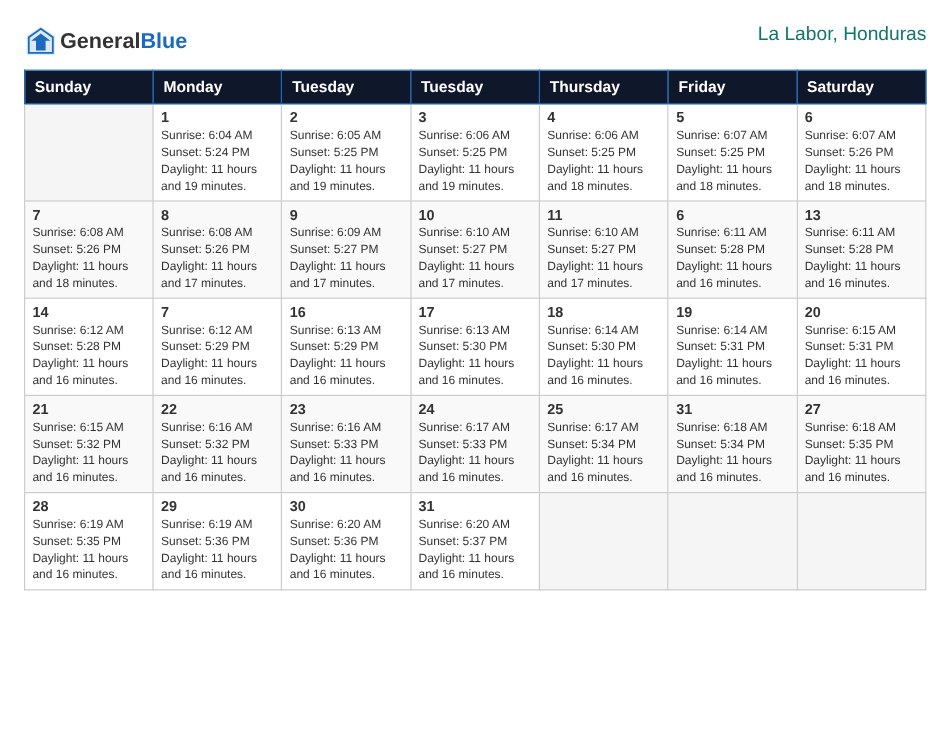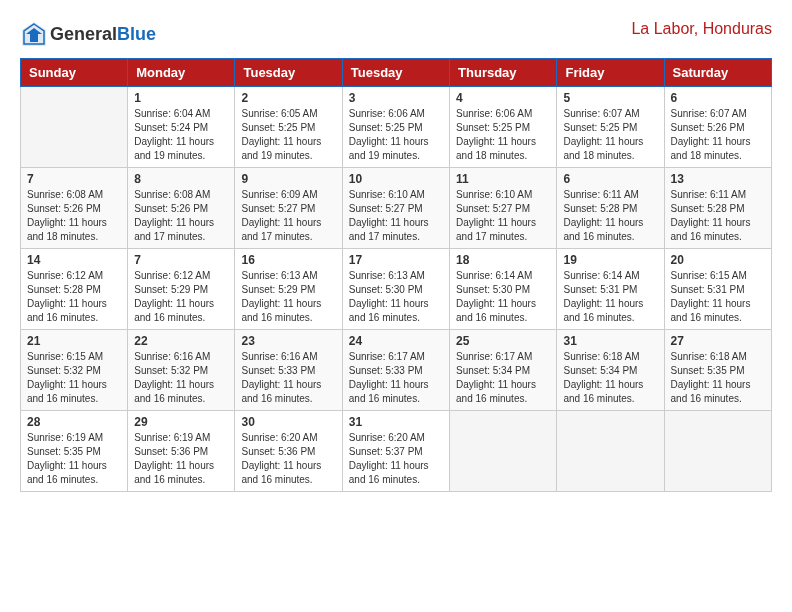--- a/index.html
+++ b/index.html
@@ -39,29 +39,29 @@
     .title-section {
       text-align: right;
     }
     .month-title {
       font-size: 36px;
       font-weight: bold;
       color: #333;
     }
     .location {
       font-size: 16px;
-      color: #b91c1c;
+      color: #0f766e;
     }
     .calendar {
       width: 100%;
       border-collapse: collapse;
       border: 1px solid #ccc;
     }
     .calendar th {
-      background-color: #b91c1c;
+      background-color: #0f172a;
       color: #fff;
       text-align: left;
       padding: 6px 8px;
       font-size: 13px;
       font-weight: bold;
       border: 1px solid #1a6bbd;
     }
     .calendar td {
       vertical-align: top;
       padding: 4px 6px;

